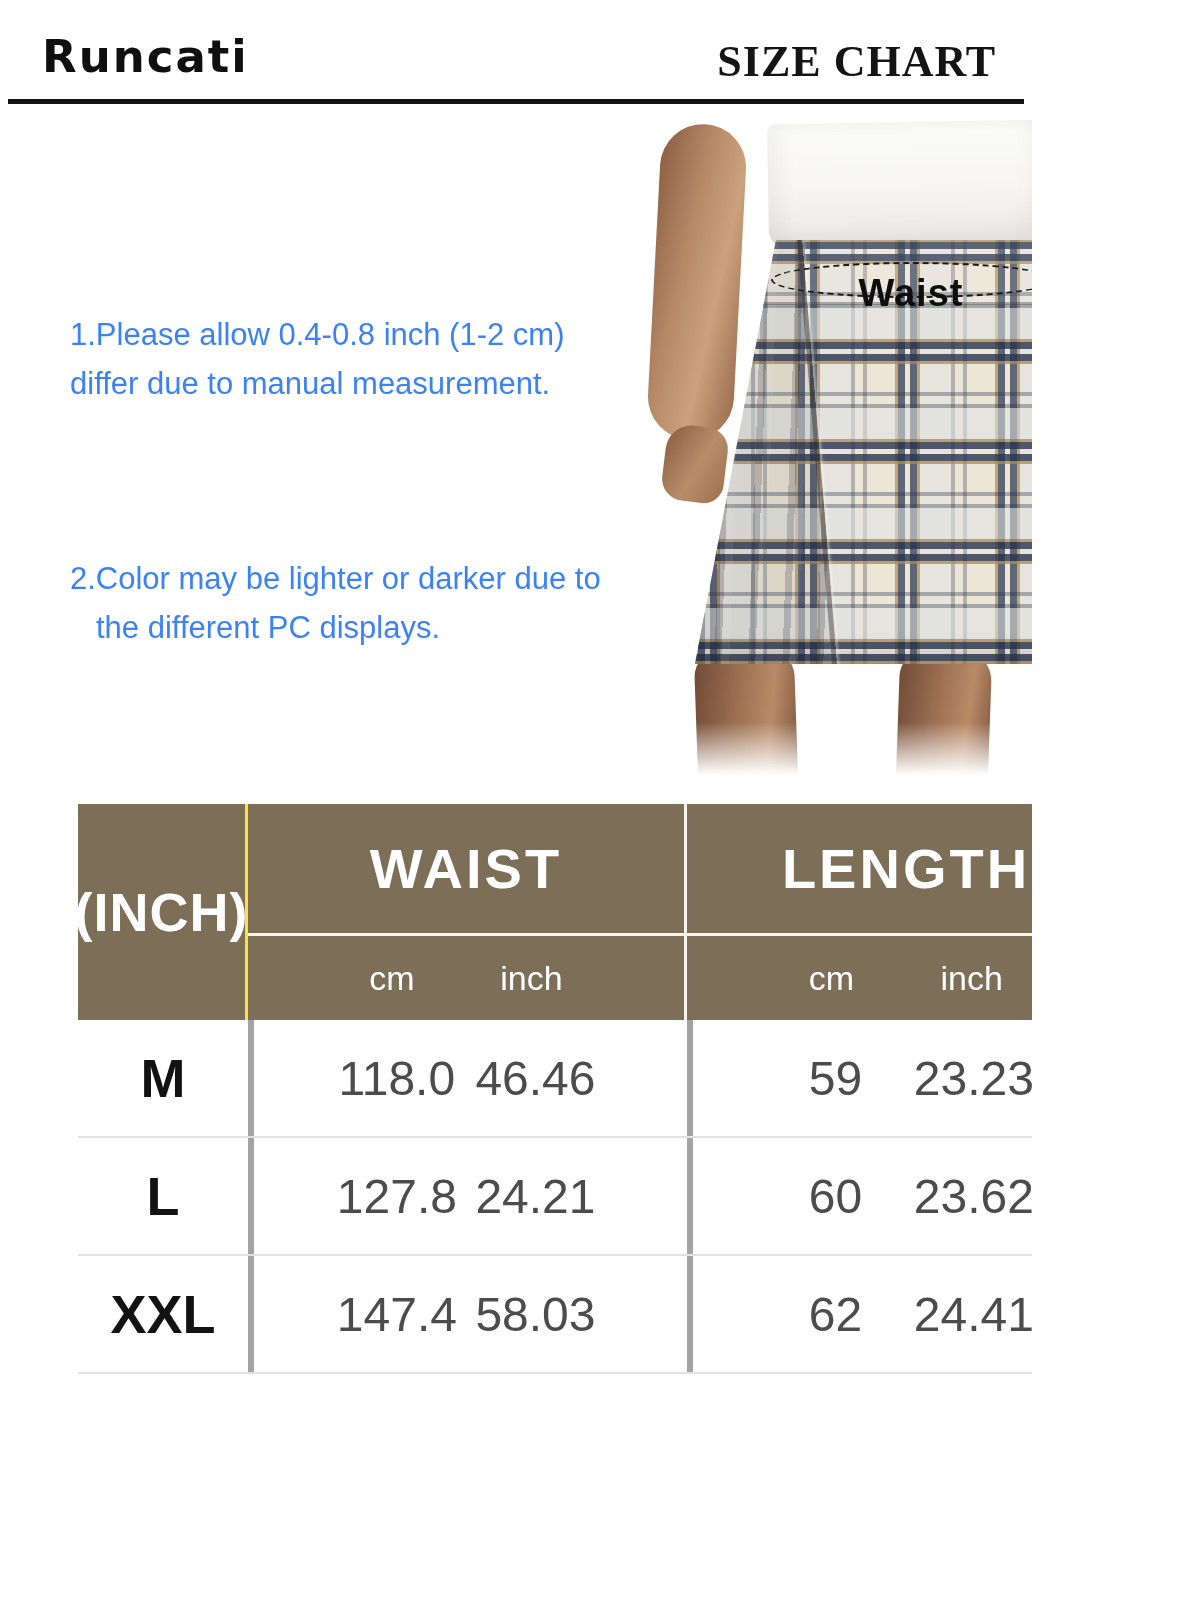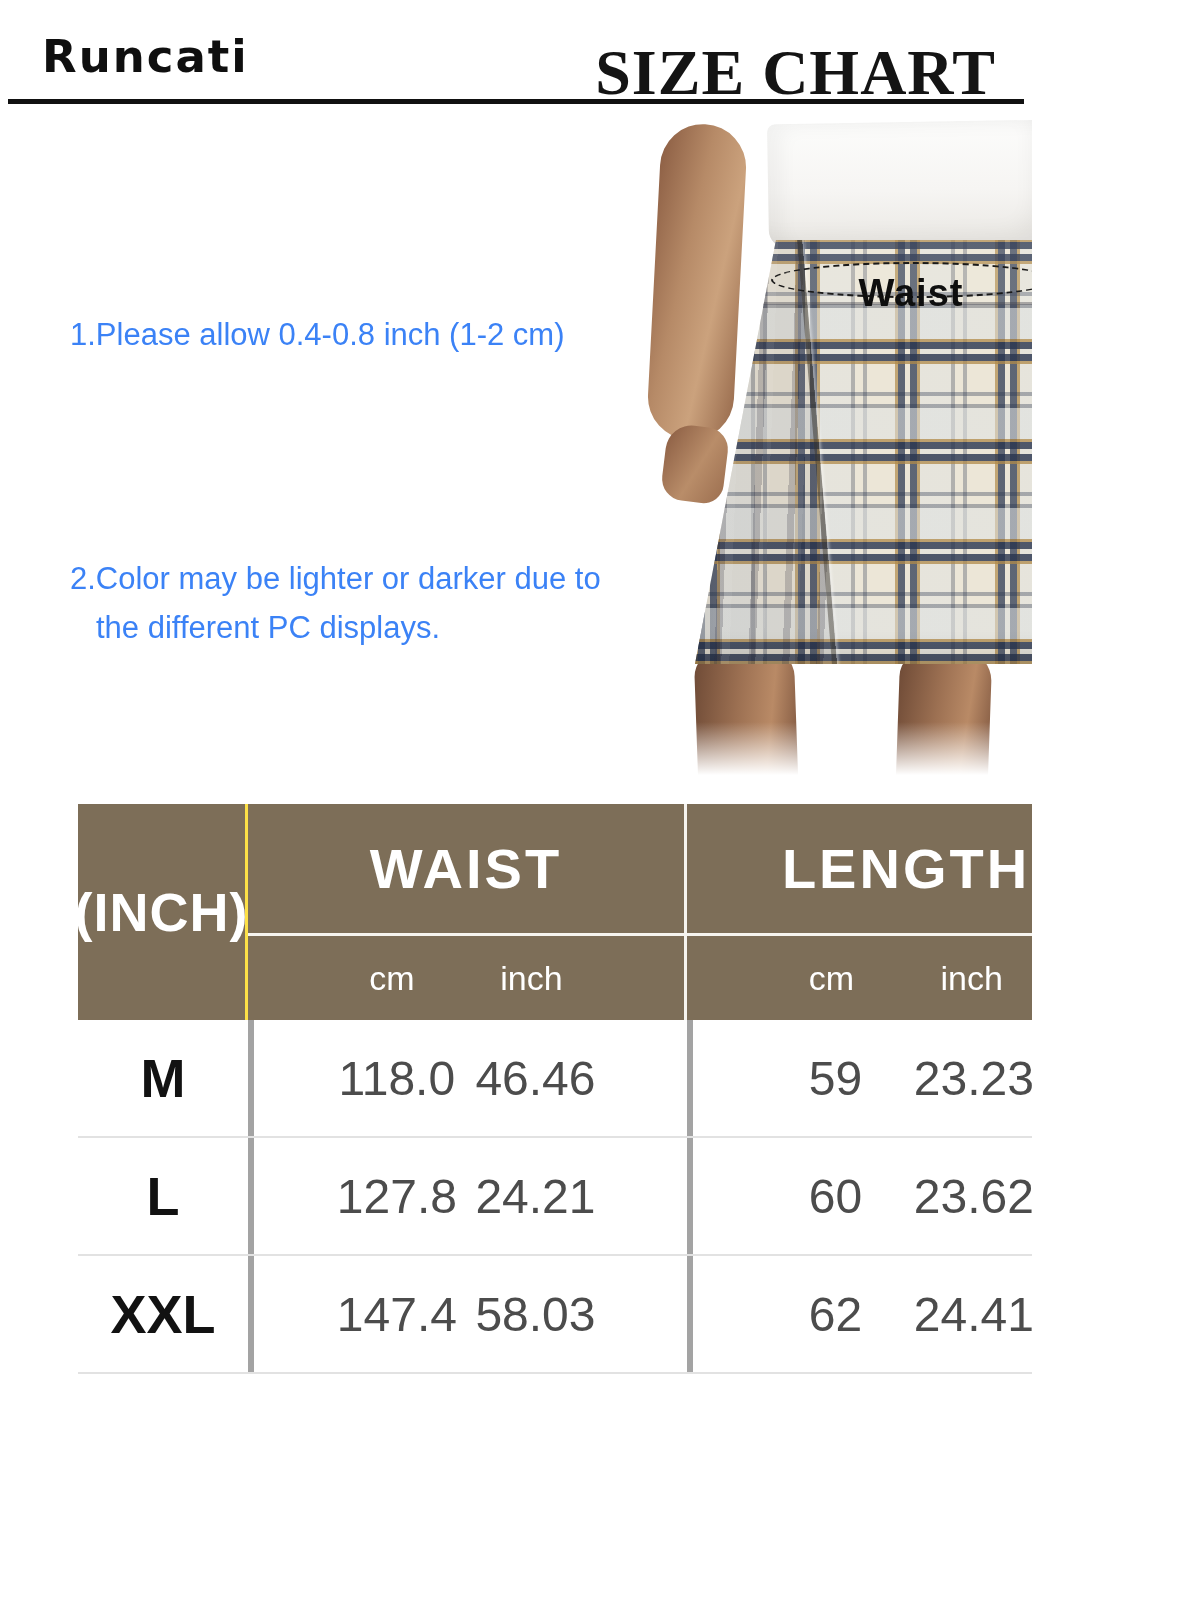--- a/index.html
+++ b/index.html
@@ -3,21 +3,21 @@
 <meta charset="utf-8">
 <style>
   html,body{margin:0;padding:0;background:#fff;}
   .page{position:relative;width:1032px;height:1600px;background:#ffffff;overflow:hidden;
         font-family:"Liberation Sans",sans-serif;}
 
   
   .logo{position:absolute;left:42px;top:30px;font-family:"DejaVu Sans",sans-serif;
         font-size:45px;font-weight:800;letter-spacing:2px;color:#0f0f0f;font-style:normal;}
   .title{position:absolute;right:36px;top:36px;font-family:"Liberation Serif",serif;
-        font-size:64px;font-weight:bold;letter-spacing:1px;color:#141414;}
+        font-size:44px;font-weight:bold;letter-spacing:1px;color:#141414;}
   .rule{position:absolute;left:8px;right:8px;top:99px;height:5px;background:#111;}
 
   
   .note{position:absolute;left:70px;color:#3b82f6;font-size:31px;line-height:49px;}
   .note-1{top:310px;}
   .note-2{top:554px;}
   .note-2 .l2{padding-left:26px;}
 
   
   .figure{position:absolute;left:640px;top:128px;width:530px;height:662px;}
@@ -117,20 +117,21 @@
 <body>
 
 <div class="page">
 
   <div class="logo">Runcati</div>
   <div class="title">SIZE CHART</div>
   <div class="rule"></div>
 
   <div class="note note-1">
     <div class="l1">1.Please allow 0.4-0.8 inch (1-2 cm)</div>
+    <div class="l2">differ due to manual measurement.</div>
   </div>
   <div class="note note-2">
     <div class="l1">2.Color may be lighter or darker due to</div>
     <div class="l2">the different PC displays.</div>
   </div>
 
   <div class="figure">
     <div class="arm arm-left"></div>
     <div class="hand-left"></div>
     <div class="arm arm-right"></div>

